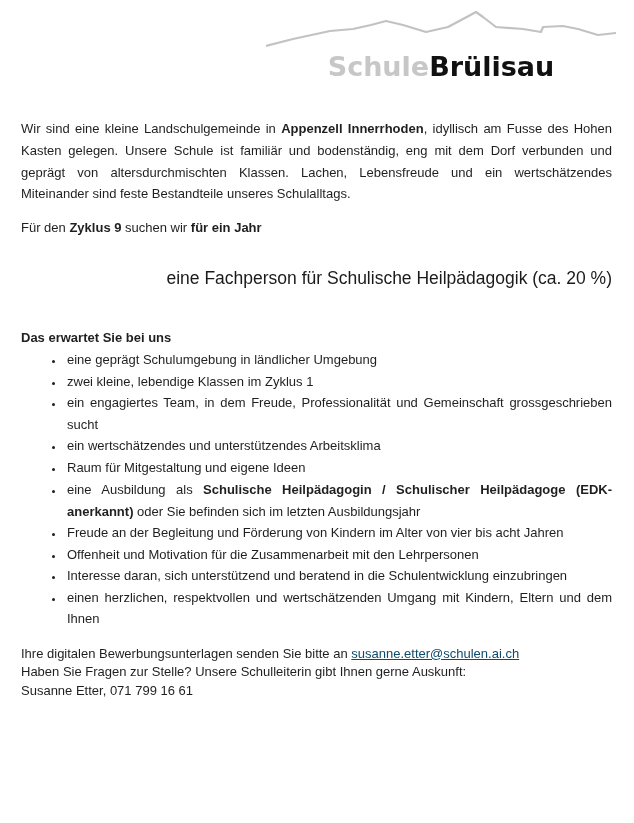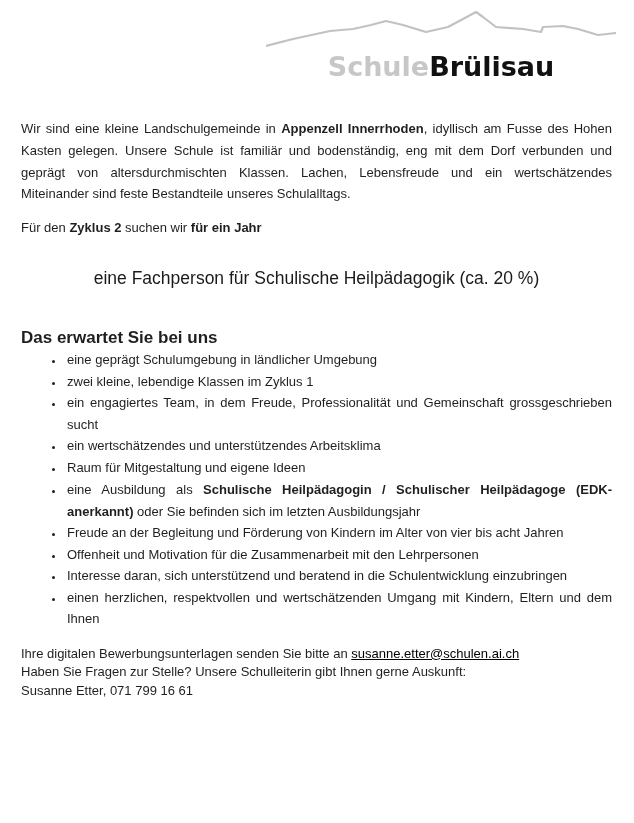--- a/index.html
+++ b/index.html
@@ -45,48 +45,48 @@
   .line { line-height: 21.5px; }
   .intro { margin-top: 8px; }
   .about {
     margin-top: 14px;
     text-align: justify;
     line-height: 21.8px;
   }
   .cycle { margin-top: 12px; }
   .headline {
     margin-top: 27px;
-    text-align: center;
+    text-align: right;
     font-size: 17.5px;
     font-weight: 400;
     line-height: 24px;
     color: #1a1a1a;
   }
   .section-title {
     margin-top: 37px;
-    font-size: 17px;
+    font-size: 13px;
     font-weight: 700;
     line-height: 21.5px;
   }
   ul.bullets {
     list-style: disc;
     padding-left: 44px;
     margin-top: 1px;
   }
   ul.bullets li {
     line-height: 21.5px;
     text-align: justify;
     padding-left: 2px;
   }
   ul.bullets li::marker { font-size: 11px; }
   .bold { font-weight: 700; }
   .interest { margin-top: 30px; }
   .contact-block { margin-top: 15px; line-height: 18.7px; }
   a.doc-link {
-    color: #000000;
+    color: #0c4a6e;
     text-decoration: underline;
     cursor: pointer;
     margin-top: 26px;
   }
 </style>
 </head>
 <body>
 
 <div class="page">
 
@@ -97,21 +97,21 @@
     <div class="logo-text">
       <span class="logo-gray">Schule</span><span class="logo-black">Brülisau</span>
     </div>
   </header>
 
   <main class="content">
 
 
     <p class="about"><span>Wir sind eine kleine Landschulgemeinde in </span><span class="bold">Appenzell Innerrhoden</span><span>, idyllisch am Fusse des Hohen Kasten gelegen. Unsere Schule ist familiär und bodenständig, eng mit dem Dorf verbunden und geprägt von altersdurchmischten Klassen. Lachen, Lebensfreude und ein wertschätzendes Miteinander sind feste Bestandteile unseres Schulalltags.</span></p>
 
-    <p class="cycle line"><span>Für den </span><span class="bold">Zyklus 2</span><span> suchen wir </span><span class="bold">für ein Jahr</span></p>
+    <p class="cycle line"><span>Für den </span><span class="bold">Zyklus 9</span><span> suchen wir </span><span class="bold">für ein Jahr</span></p>
 
     <h1 class="headline">eine Fachperson für Schulische Heilpädagogik (ca. 20 %)</h1>
 
     <section>
       <h2 class="section-title">Das erwartet Sie bei uns</h2>
       <ul class="bullets">
         <li>eine geprägt Schulumgebung in ländlicher Umgebung</li>
         <li>zwei kleine, lebendige Klassen im Zyklus 1</li>
         <li>ein engagiertes Team, in dem Freude, Professionalität und Gemeinschaft grossgeschrieben sucht</li>
         <li>ein wertschätzendes und unterstützendes Arbeitsklima</li>

